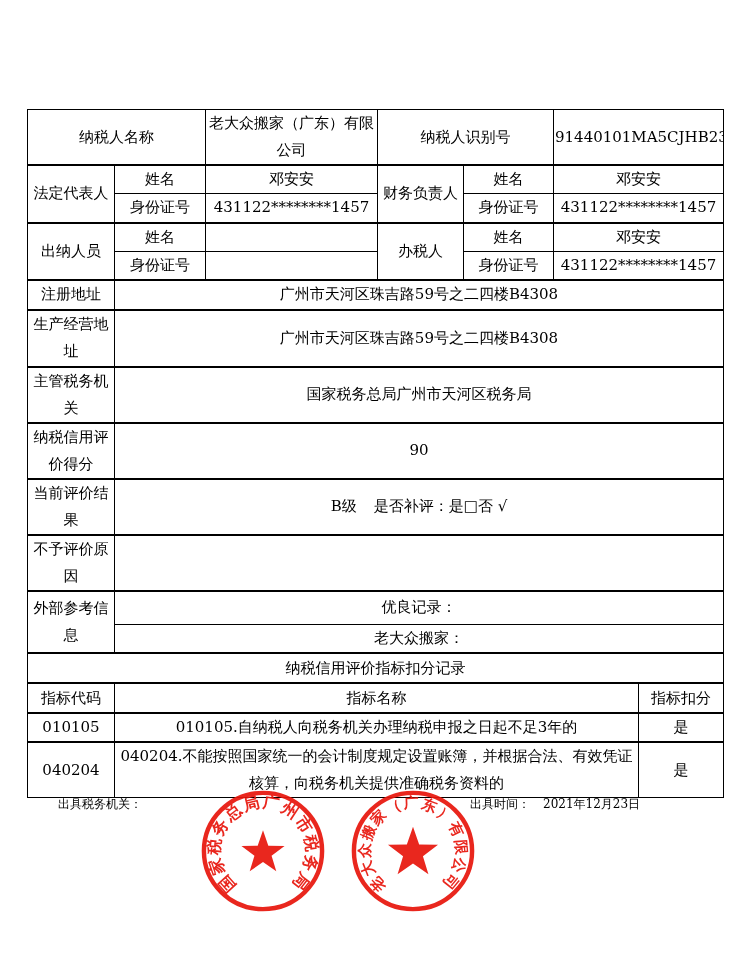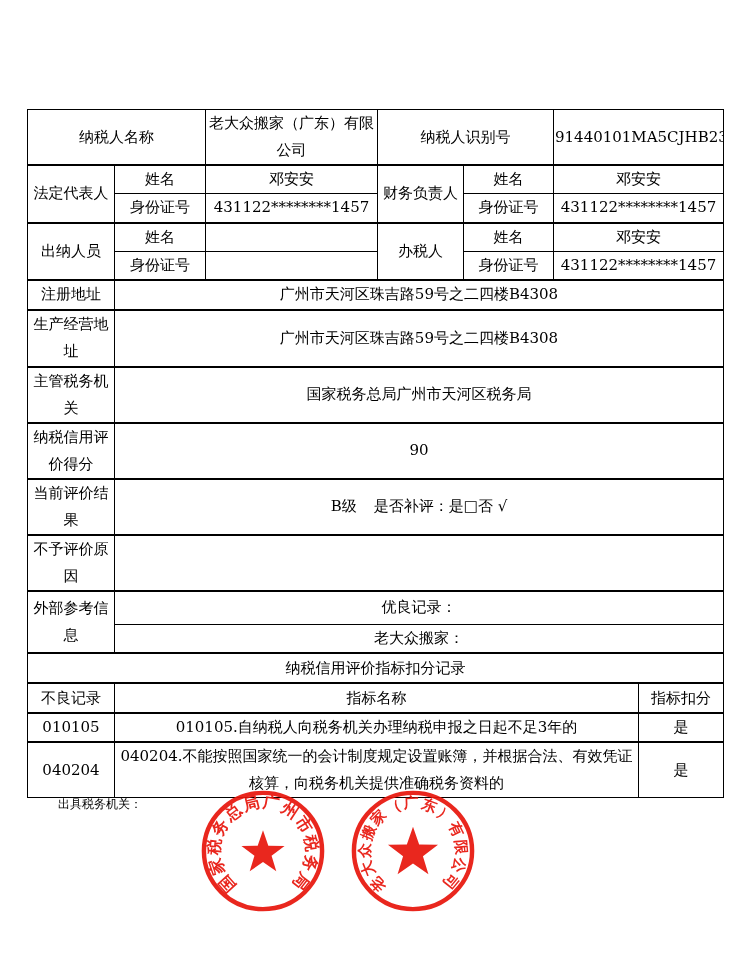--- a/index.html
+++ b/index.html
@@ -134,39 +134,42 @@
         <td rowspan="2">外部参考信息</td>
         <td colspan="6" class="left">优良记录：</td>
       </tr>
       <tr style="height:25px">
         <td colspan="6" class="left">老大众搬家：</td>
       </tr>
       <tr class="thick" style="height:30px">
         <td colspan="7">纳税信用评价指标扣分记录</td>
       </tr>
       <tr class="thick" style="height:30px">
-        <td>不良记录</td>
+        <td>指标代码</td>
         <td colspan="5">指标名称</td>
         <td>指标扣分</td>
       </tr>
       <tr class="thick" style="height:29px">
         <td>010105</td>
         <td colspan="5">010105.自纳税人向税务机关办理纳税申报之日起不足3年的</td>
         <td>是</td>
       </tr>
       <tr class="thick" style="height:54px">
         <td>040204</td>
         <td colspan="5" class="descwrap">040204.不能按照国家统一的会计制度规定设置账簿，并根据合法、有效凭证核算，向税务机关提供准确税务资料的</td>
         <td>是</td>
       </tr>
     </tbody>
   </table>
 
   <div class="footer-label issuer-label">出具税务机关：</div>
 
+  <div class="footer-label issue-time">
+    <span>出具时间：</span><span class="date-gap">2021年12月23日</span>
+  </div>
 
   <svg class="seal seal-1" width="128" height="128" viewBox="0 0 130 130" xmlns="http://www.w3.org/2000/svg">
     <defs>
       <path id="sealArc1" d="M 38.5 100.2 A 44 44 0 1 1 91.5 100.2" fill="none"></path>
     </defs>
     <ellipse cx="65" cy="65" rx="60" ry="59" fill="none" stroke="#e8170d" stroke-width="4.5"></ellipse>
     <polygon fill="#e8170d" points="65,44 70.4,59.6 86.9,59.9 73.7,69.8 78.5,85.6 65,76.2 51.5,85.6 56.3,69.8 43.1,59.9 59.6,59.6"></polygon>
     <text font-size="16.5" fill="#e8170d">
       <textPath href="#sealArc1" startOffset="0" textLength="216" lengthAdjust="spacing">国家税务总局广州市税务局</textPath>
     </text>

